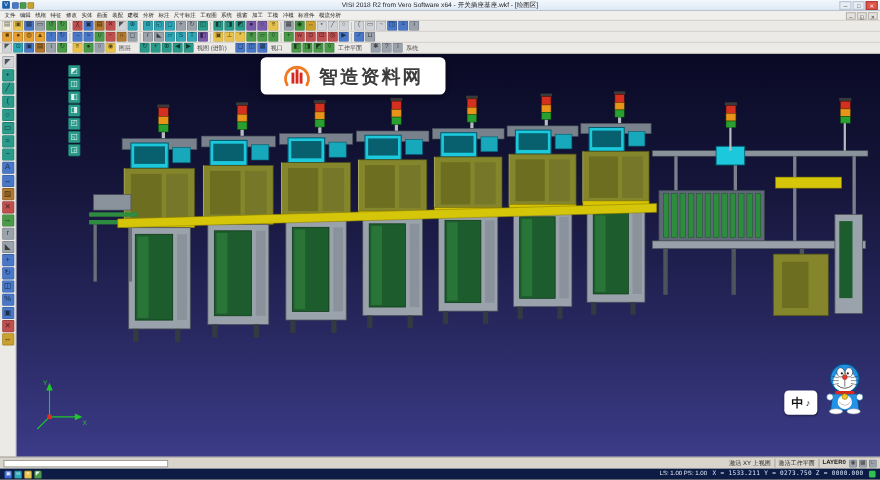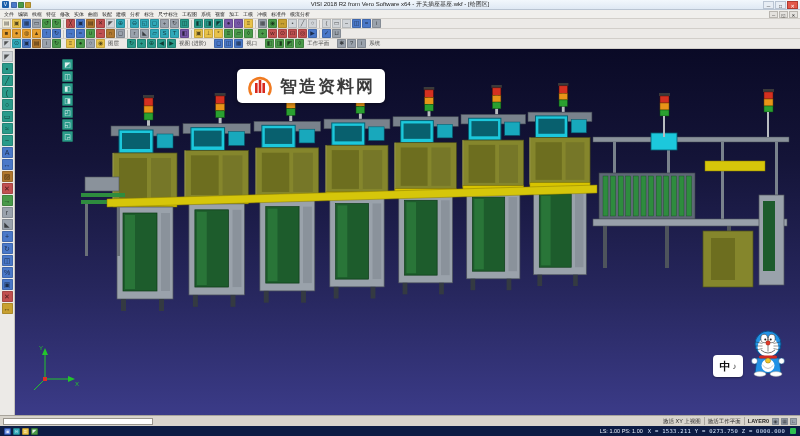--- a/index.html
+++ b/index.html
@@ -43,22 +43,22 @@
   .left-toolbar .icon{width:11px;height:11px;font-size:7px;line-height:11px;}
 
   .viewport{position:relative;flex:1;overflow:hidden;
     background:linear-gradient(180deg,#0a0a26 0%,#141438 30%,#26265c 65%,#3b3b88 100%);}
   .scene-svg{position:absolute;left:0;top:0;width:100%;height:100%;}
 
   .float-toolbar{position:absolute;left:47px;top:10px;display:flex;flex-direction:column;gap:1px;}
   .float-toolbar .icon{width:11px;height:11px;font-size:7px;line-height:11px;color:rgba(255,255,255,.85);
     box-shadow:inset 0 0 0 .5px rgba(0,0,0,.5);}
 
-  .watermark{position:absolute;left:222px;top:20px;height:34px;display:flex;align-items:center;
-    gap:7px;padding:0 10px;background:#fff;border-radius:5px;box-shadow:0 1px 4px rgba(0,0,0,.45);}
+  .watermark{position:absolute;left:222px;top:3px;height:34px;display:flex;align-items:center;
+    gap:7px;padding:0 20px;background:#fff;border-radius:5px;box-shadow:0 1px 4px rgba(0,0,0,.45);}
   .watermark-text{font-size:17px;font-weight:bold;color:#3c3c3c;letter-spacing:2px;white-space:nowrap;}
 
   .mascot-area{position:absolute;left:698px;top:280px;display:flex;align-items:flex-end;gap:4px;}
   .ime-chip{width:30px;height:22px;background:#fff;border-radius:4px;display:flex;align-items:center;
     justify-content:center;gap:2px;box-shadow:0 1px 2px rgba(0,0,0,.4);}
   .ime-chip .zh{font-size:11px;font-weight:bold;color:#111;}
   .ime-chip .note{font-size:8px;color:#222;}
 
   
   .status-a{height:11px;background:#d9d5cd;border-top:1px solid #a8a49c;display:flex;

